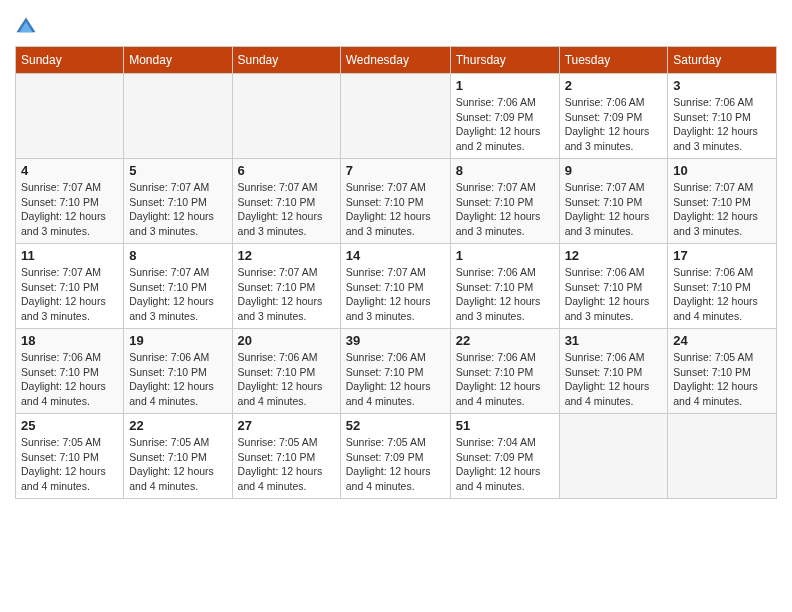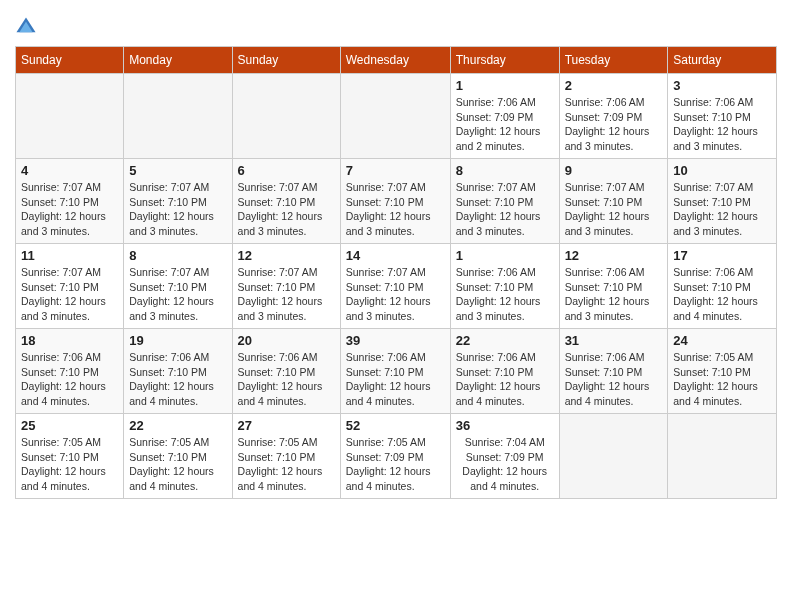--- a/index.html
+++ b/index.html
@@ -335,22 +335,22 @@
 and 4 minutes.</div>
         </td>
         <td>
           <span class="day-num">52</span>
           <div class="day-info" style="white-space: pre-line;">Sunrise: 7:05 AM
 Sunset: 7:09 PM
 Daylight: 12 hours
 and 4 minutes.</div>
         </td>
         <td>
-          <span class="day-num">36</span>
-          <div class="day-info" style="white-space: pre-line; text-align: center;">Sunrise: 7:04 AM
+          <span class="day-num">51</span>
+          <div class="day-info" style="white-space: pre-line;">Sunrise: 7:04 AM
 Sunset: 7:09 PM
 Daylight: 12 hours
 and 4 minutes.</div>
         </td>
         <td class="empty"></td>
         <td class="empty"></td>
       </tr>
     </tbody>
 </table>
 

